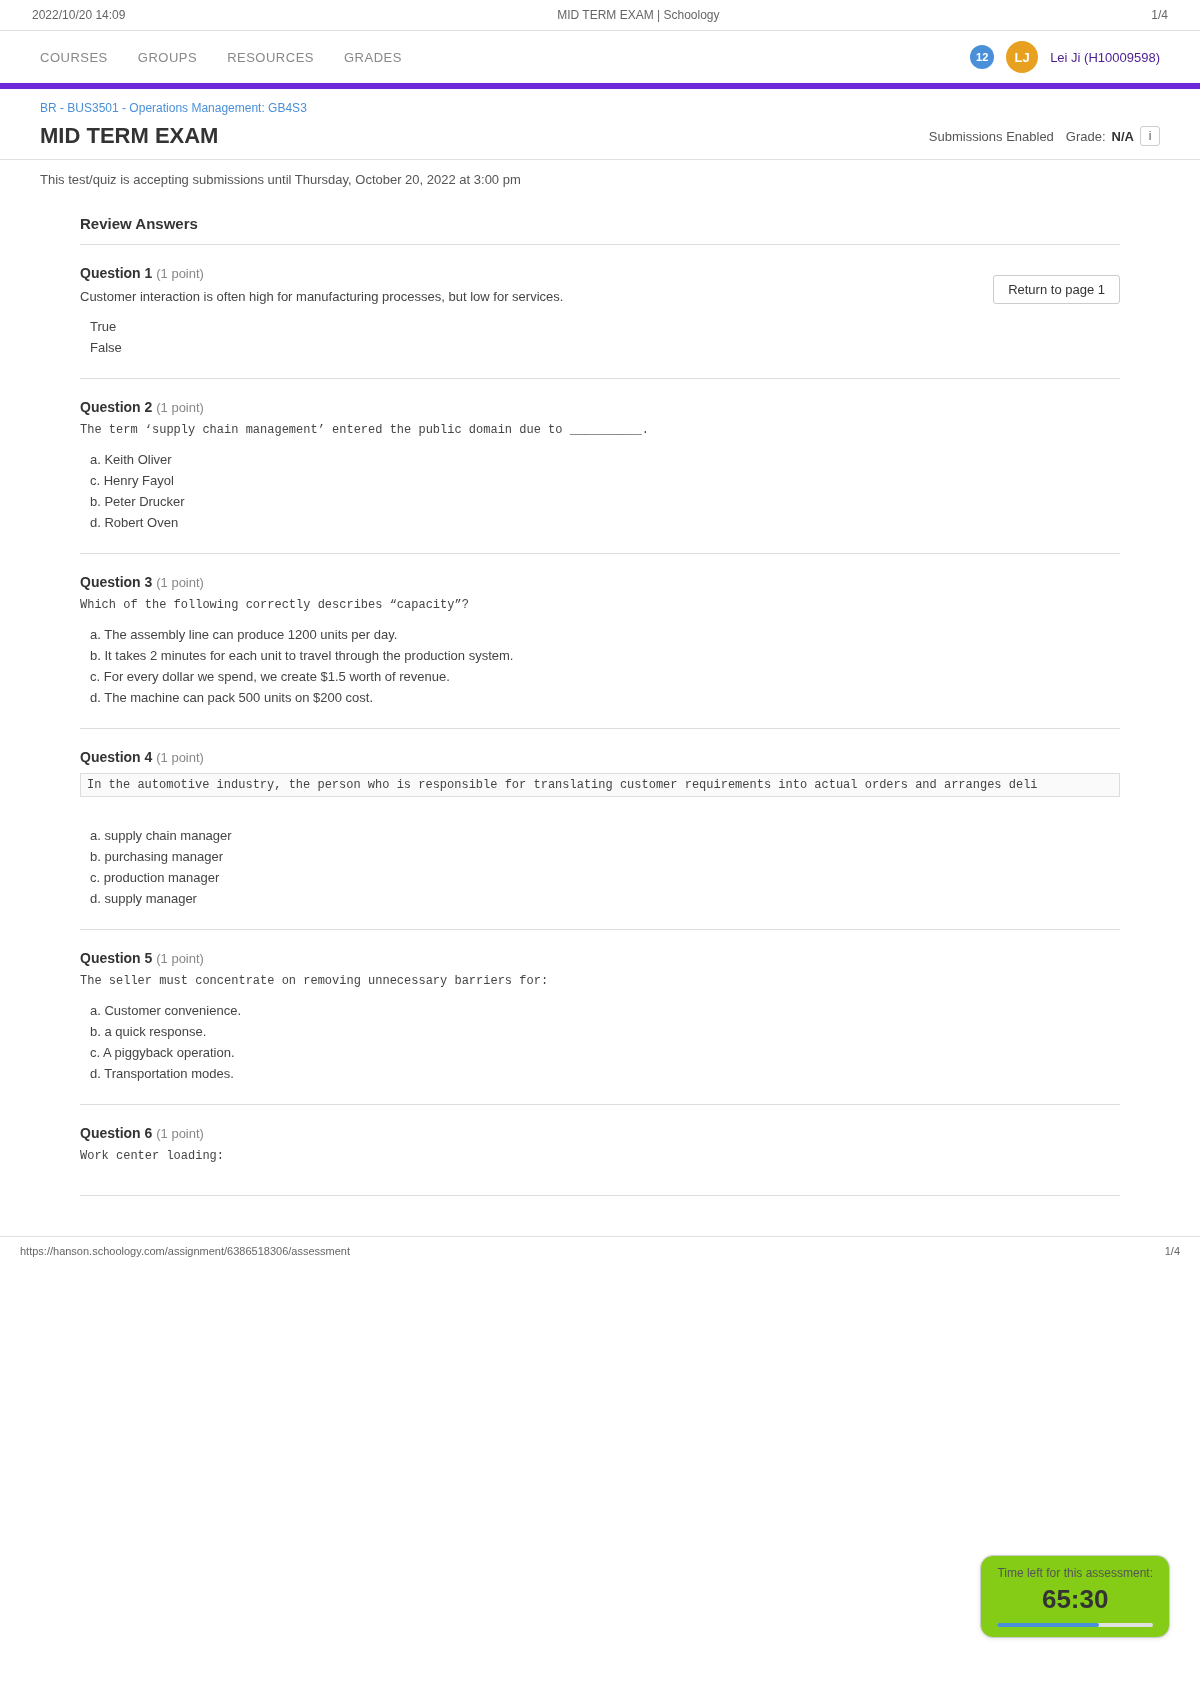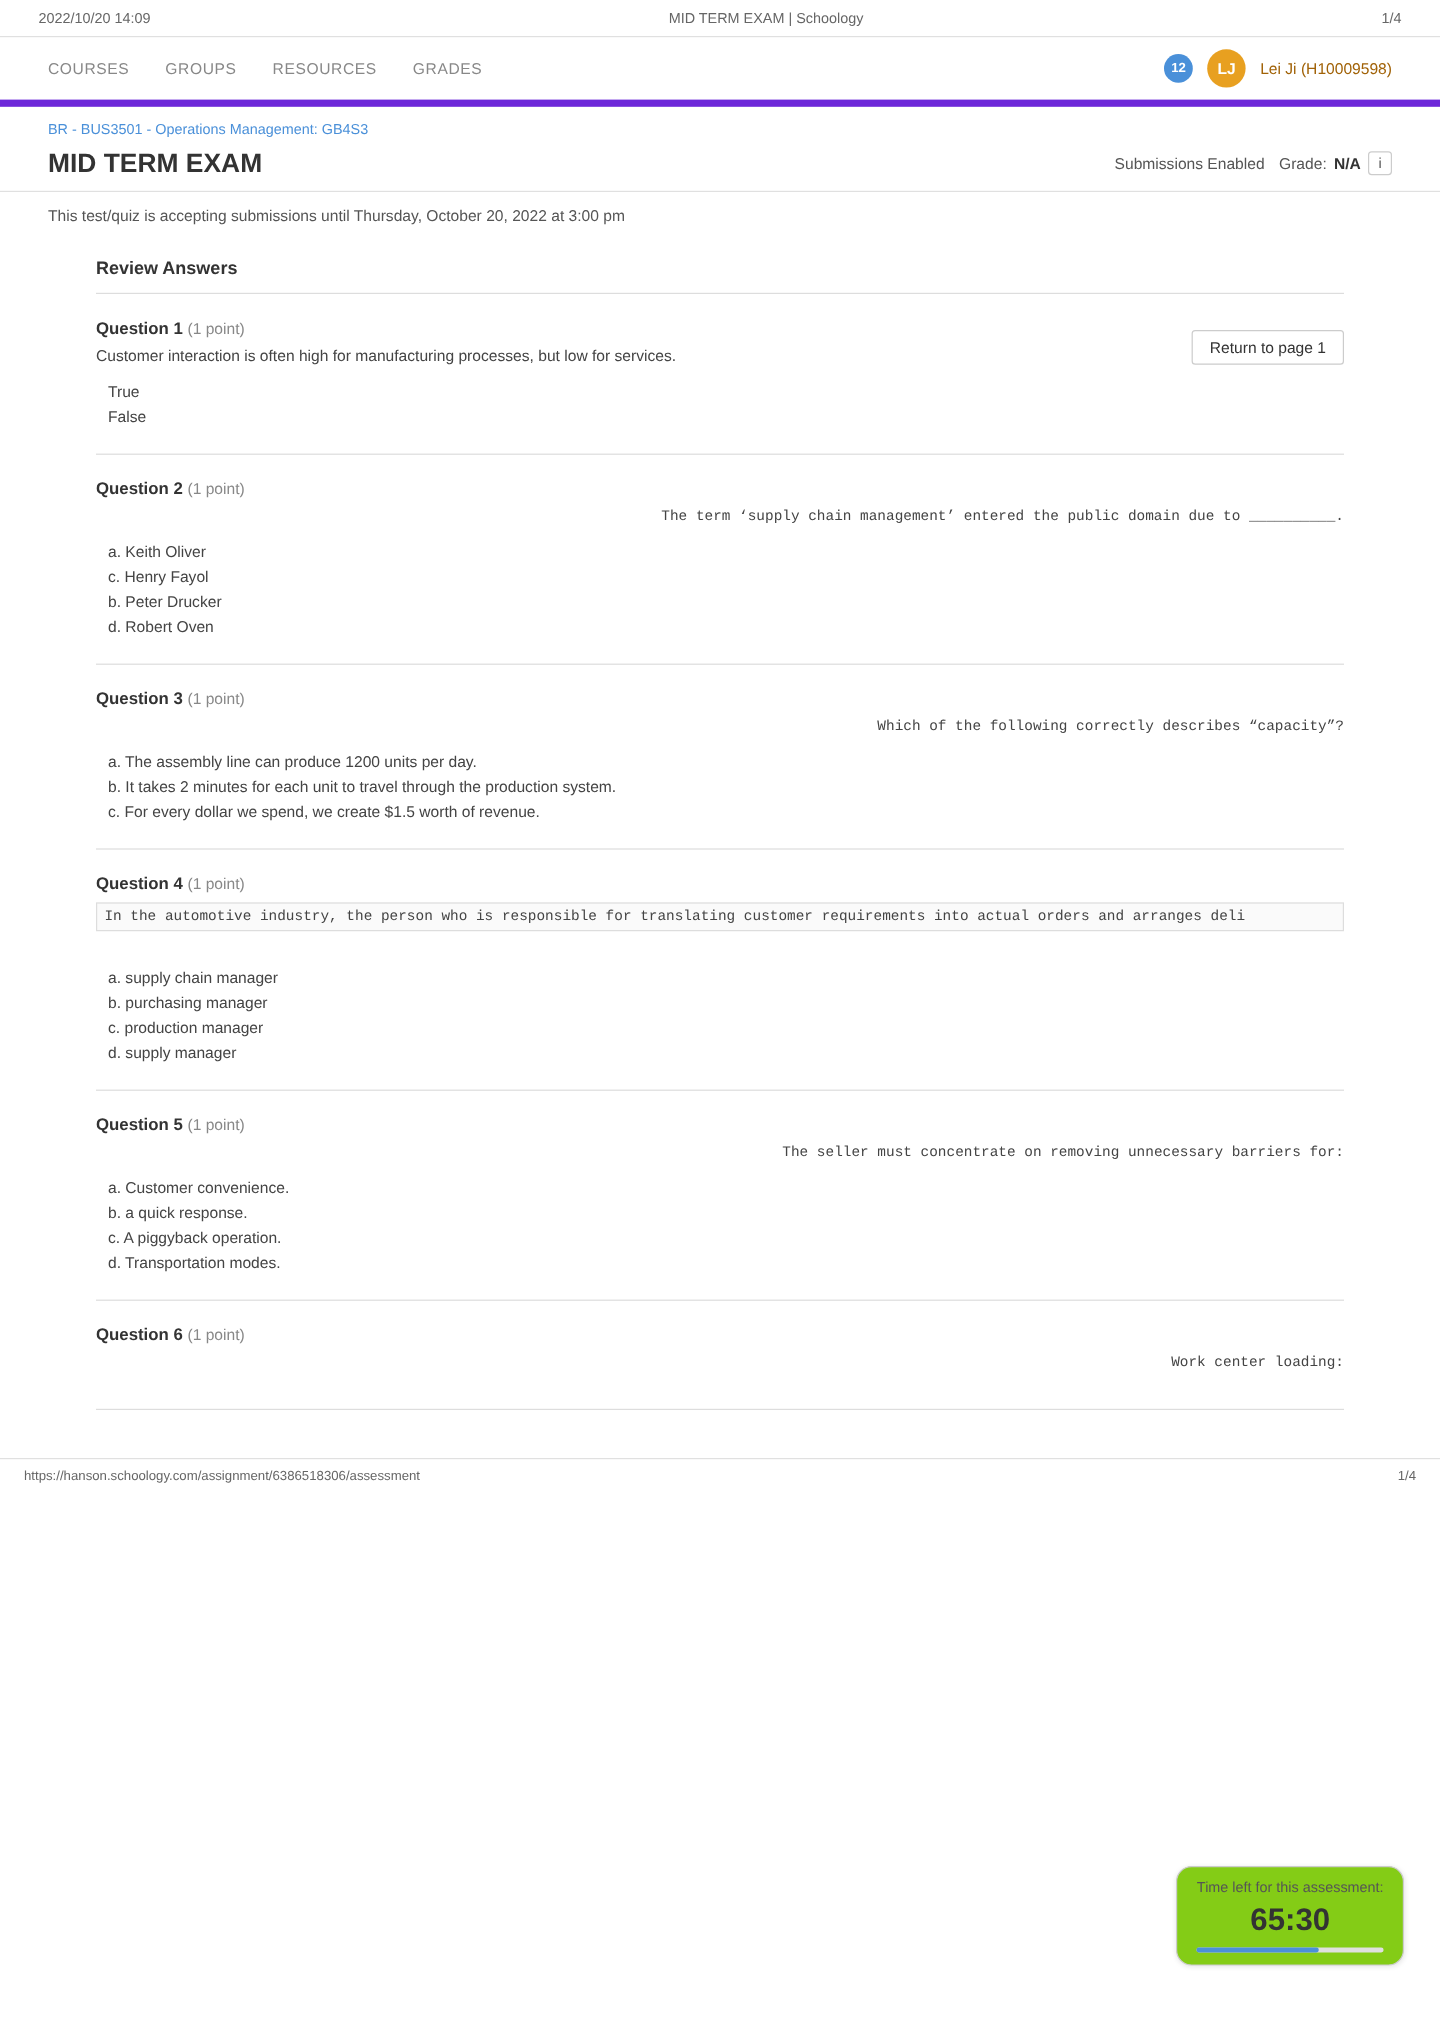--- a/index.html
+++ b/index.html
@@ -51,21 +51,21 @@
       height: 32px;
       background: #e8a020;
       border-radius: 50%;
       display: flex;
       align-items: center;
       justify-content: center;
       color: white;
       font-size: 13px;
       font-weight: bold;
     }
-    .user-name { font-size: 13px; color: #a16207; }
+    .user-name { font-size: 13px; color: #4c1d95; }
 
     
     .breadcrumb {
       padding: 12px 40px 4px;
       font-size: 12px;
       color: #4a90d9;
     }
     .breadcrumb a { color: #4a90d9; text-decoration: none; }
 
     
@@ -138,21 +138,20 @@
 
     .question-text {
       font-size: 13px;
       color: #444;
       margin-bottom: 12px;
       font-family: inherit;
     }
     .question-text.mono {
       font-family: 'Courier New', monospace;
       font-size: 12px;
-      text-align: right;
     }
 
     .answer-option {
       font-size: 13px;
       color: #444;
       padding: 3px 0;
       margin-left: 10px;
     }
 
     
@@ -289,20 +288,21 @@
         <div class="answer-option">c. Henry Fayol</div>
         <div class="answer-option">b. Peter Drucker</div>
         <div class="answer-option">d. Robert Oven</div>
       </div>
       <div class="question-block">
         <div class="question-title">Question 3 <span>(1 point)</span></div>
         <div class="question-text mono">Which of the following correctly describes “capacity”?</div>
         <div class="answer-option">a. The assembly line can produce 1200 units per day.</div>
         <div class="answer-option">b. It takes 2 minutes for each unit to travel through the production system.</div>
         <div class="answer-option">c. For every dollar we spend, we create $1.5 worth of revenue.</div>
+        <div class="answer-option">d. The machine can pack 500 units on $200 cost.</div>
       </div>
       <div class="question-block">
         <div class="question-title">Question 4 <span>(1 point)</span></div>
         <div class="scrollable-text">In the automotive industry, the person who is responsible for translating customer requirements into actual orders and arranges deli</div>
         <div class="answer-option">a. supply chain manager</div>
         <div class="answer-option">b. purchasing manager</div>
         <div class="answer-option">c. production manager</div>
         <div class="answer-option">d. supply manager</div>
       </div>
       <div class="question-block">

